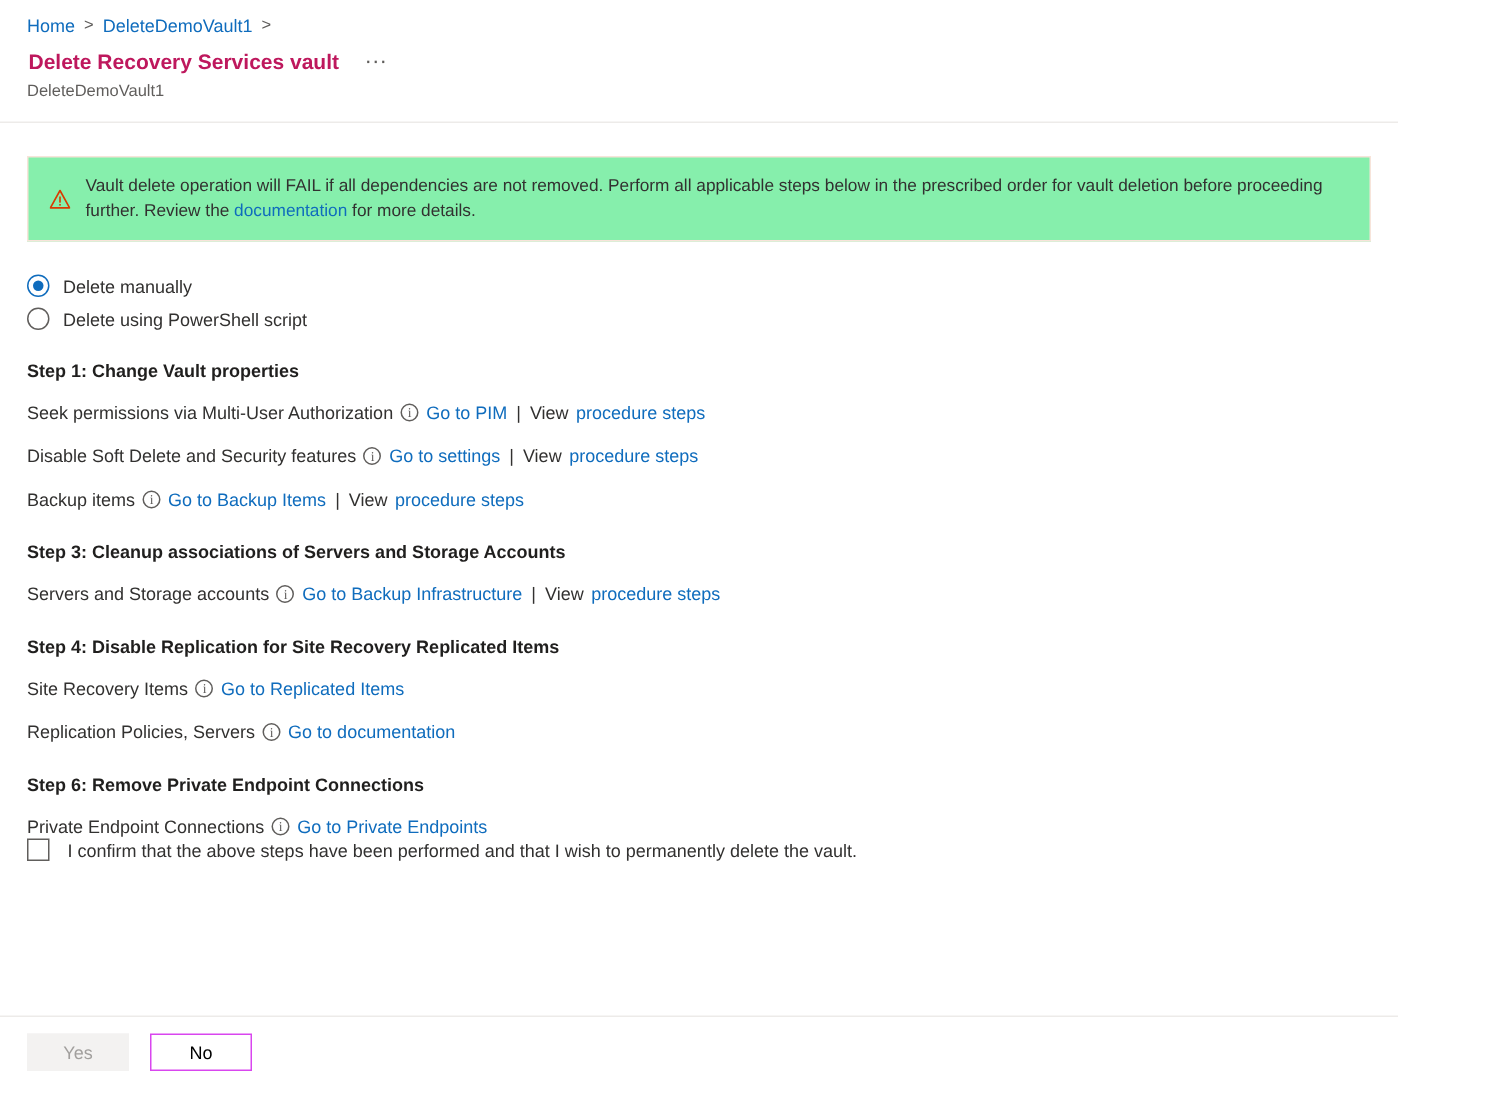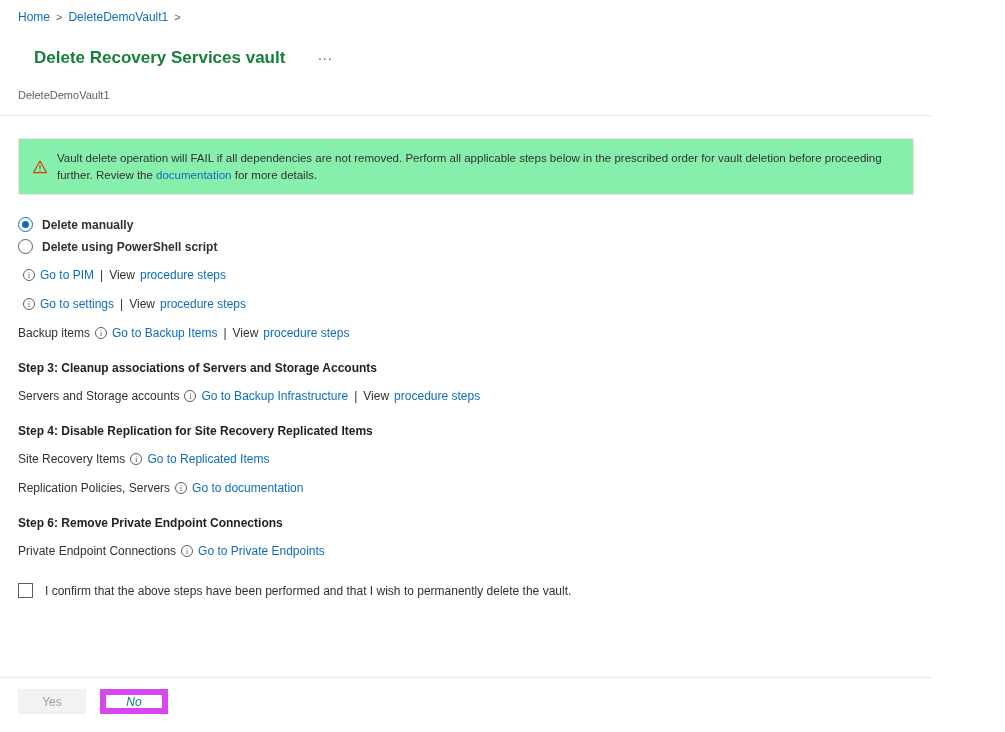--- a/index.html
+++ b/index.html
@@ -45,24 +45,24 @@
   
   .title-block {
     padding: 6px 0 0 18px;
   }
   .title-row {
     display: flex;
     align-items: center;
     gap: 12px;
   }
   h1.page-title {
-    font-size: 17px;
+    font-size: 14px;
     font-weight: 600;
-    margin: 16px;
-    color: #15803d;
+    margin: 1px;
+    color: #be185d;
     letter-spacing: 0px;
   }
   .ellipsis-btn {
     font-size: 15px;
     color: #605e5c;
     cursor: pointer;
     line-height: 10px;
     padding: 2px 4px;
     user-select: none;
   }
@@ -104,21 +104,20 @@
     top: 0px;
   }
   .banner a {
     color: #0f6cbd;
     text-decoration: none;
   }
 
   
   .radio-group {
     margin-top: 22px;
-    font-weight: bold;
   }
   .radio-row {
     display: flex;
     align-items: center;
     gap: 9px;
     margin-bottom: 7px;
     cursor: pointer;
     font-size: 12px;
   }
   .radio {
@@ -186,21 +185,20 @@
     cursor: pointer;
   }
   .sep-pipe { margin: 0 6px; color: #323130; }
   .view-word { margin-right: 5px; }
 
   
   .confirm-row {
     display: flex;
     align-items: center;
     gap: 12px;
-    margin-top: 24px;
     font-size: 12px;
   }
   .checkbox {
     width: 15px;
     height: 15px;
     border: 1px solid #605e5c;
     background: #fff;
     box-sizing: border-box;
     flex: 0 0 auto;
     cursor: pointer;
@@ -232,23 +230,22 @@
     cursor: pointer;
   }
   .btn-primary-disabled {
     background: #f3f2f1;
     color: #a19f9d;
     border: 1px solid #f3f2f1;
     cursor: default;
   }
   .btn-secondary {
     background: #ffffff;
-    color: #0f766e;
-    border: 6px solid #d946ef;
-    font-style: italic;
+    color: #000000;
+    border: 1px solid #d946ef;
   }
 </style>
 </head>
 <body>
 
 <div class="page">
 
   <div class="breadcrumb">
     <a>Home</a>
     <span class="sep">&gt;</span>
@@ -283,28 +280,31 @@
       <div class="radio-row">
         <span class="radio checked"></span>
         <span>Delete manually</span>
       </div>
       <div class="radio-row">
         <span class="radio"></span>
         <span>Delete using PowerShell script</span>
       </div>
     </div>
 
-    <div class="step-line">
+    <div class="step-head">Step 1: Change Vault properties</div>
+    <div class="step-line">
+      <span class="txt">Seek permissions via Multi-User Authorization</span>
       <span class="info-icon">i</span>
       <a class="link">Go to PIM</a>
       <span class="sep-pipe">|</span>
       <span class="view-word">View</span>
       <a class="link">procedure steps</a>
     </div>
     <div class="step-line">
+      <span class="txt">Disable Soft Delete and Security features</span>
       <span class="info-icon">i</span>
       <a class="link">Go to settings</a>
       <span class="sep-pipe">|</span>
       <span class="view-word">View</span>
       <a class="link">procedure steps</a>
     </div>
 
     <div class="step-line">
       <span class="txt">Backup items</span>
       <span class="info-icon">i</span>

